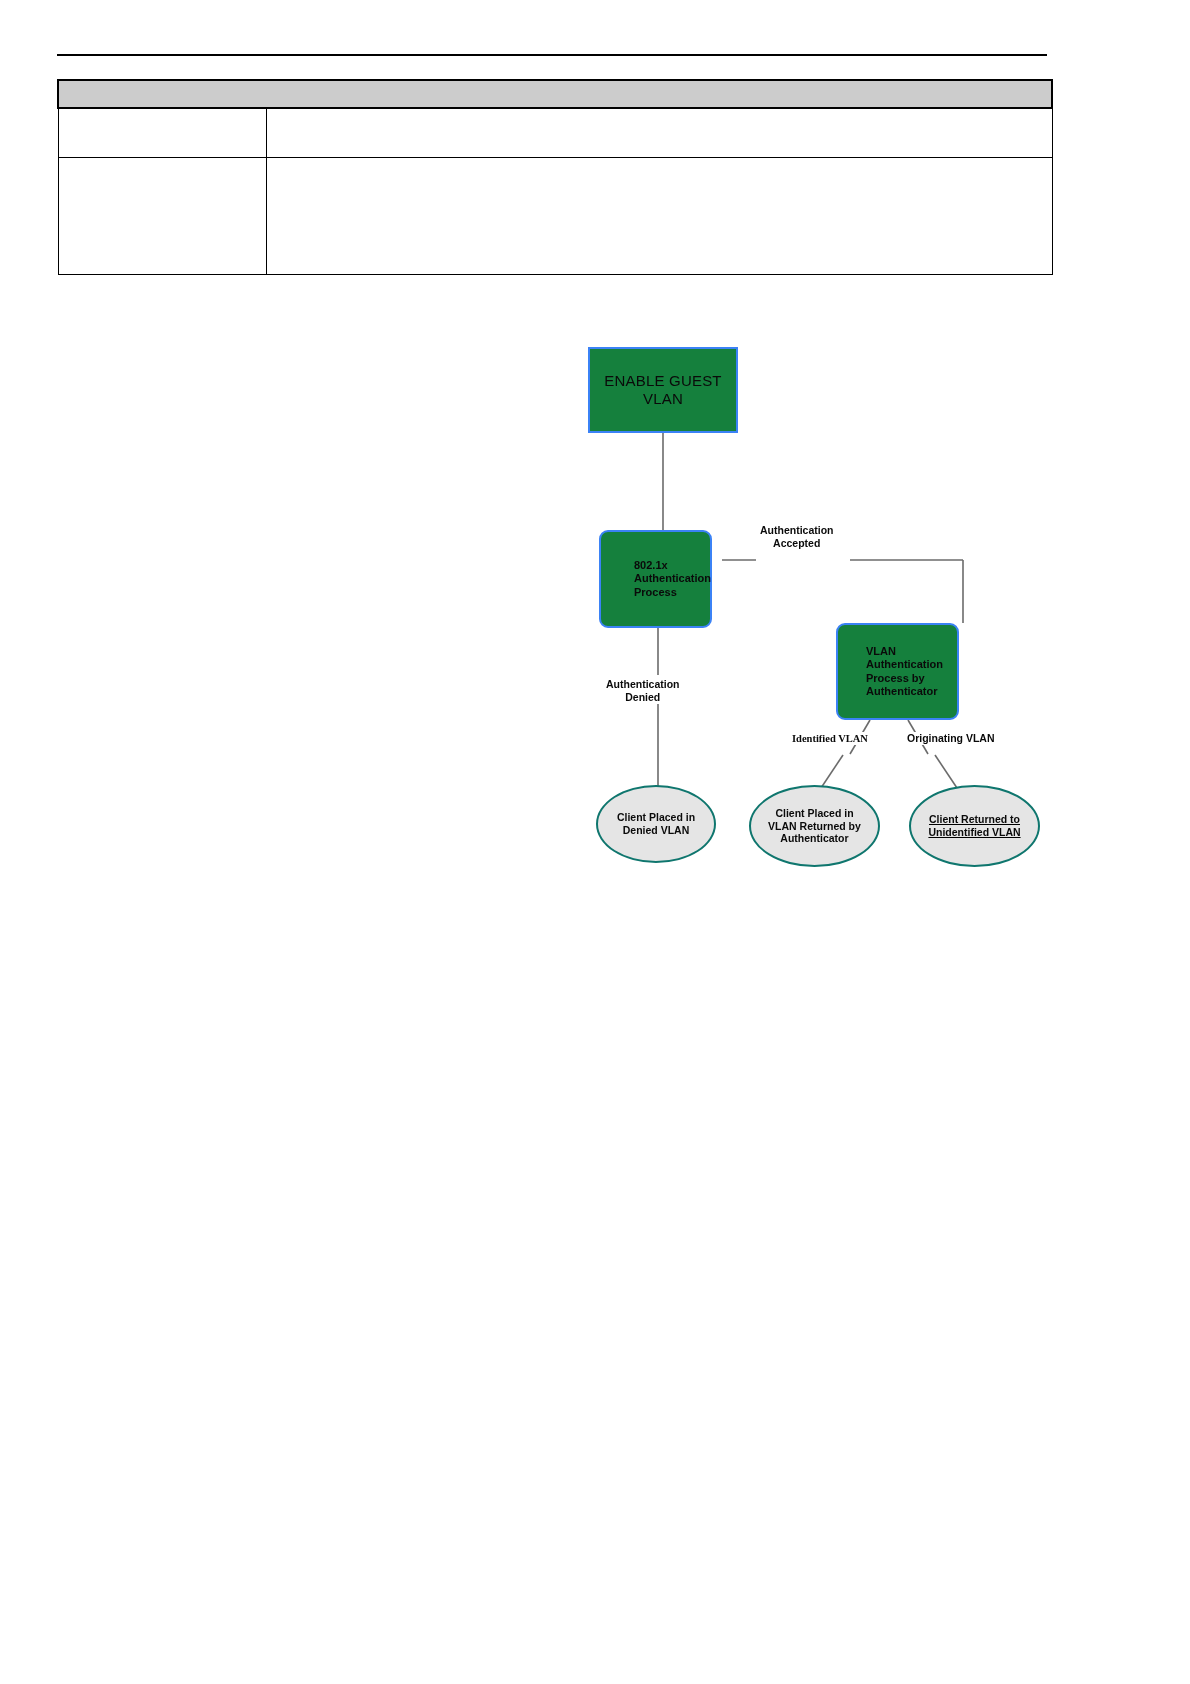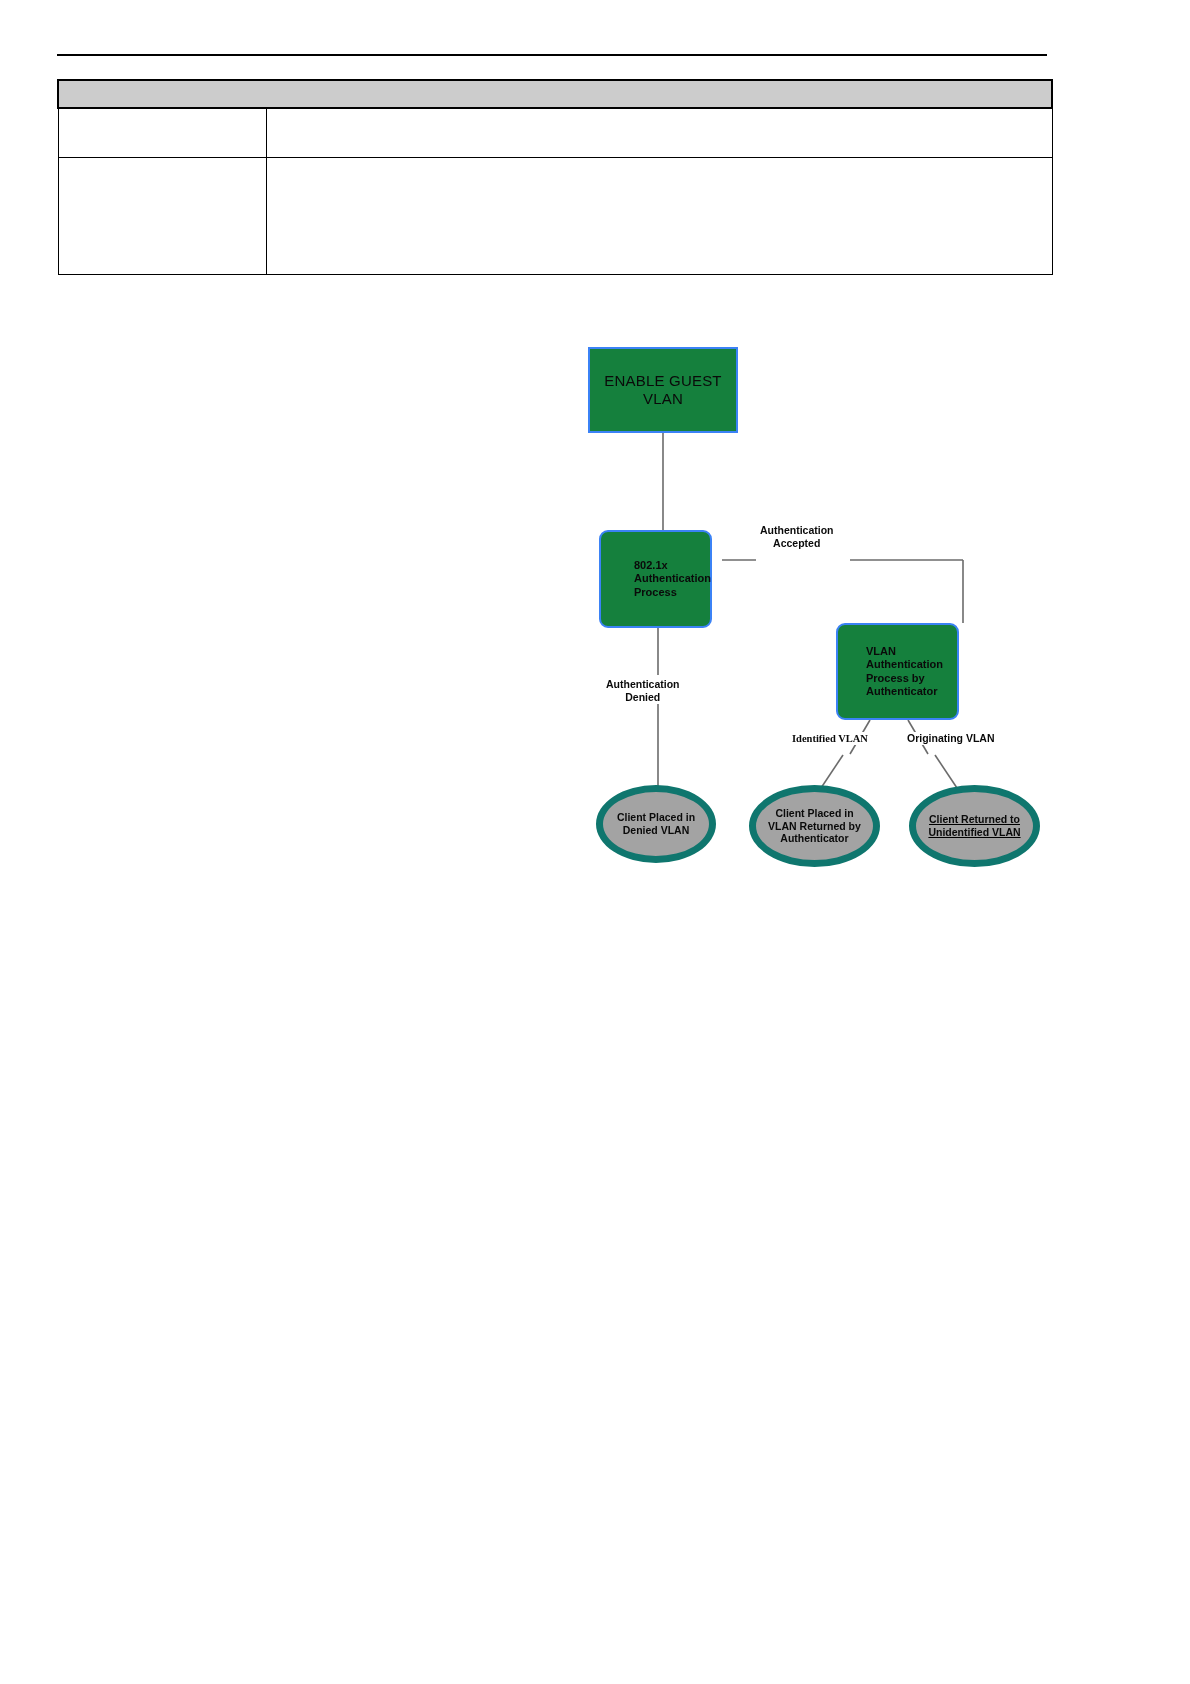--- a/index.html
+++ b/index.html
@@ -113,23 +113,23 @@
     text-align: left;
     width: 100%;
     padding-left: 28px;
     box-sizing: border-box;
   }
 
   
   .node-ellipse {
     position: absolute;
     box-sizing: border-box;
-    border: 7px solid #0f766e;
+    border: 2px solid #0f766e;
     border-radius: 50%;
-    background: #a3a3a3;
+    background: #e5e5e5;
     display: flex;
     align-items: center;
     justify-content: center;
   }
   .node-ellipse .node-text { font-size: 10.5px; }
 
   #node-guest-vlan   { left: 36px;  top: 455px; width: 120px; height: 78px; }
   #node-specified    { left: 189px; top: 455px; width: 131px; height: 82px; }
   #node-originating  { left: 349px; top: 455px; width: 131px; height: 82px; text-decoration: underline; }
 

